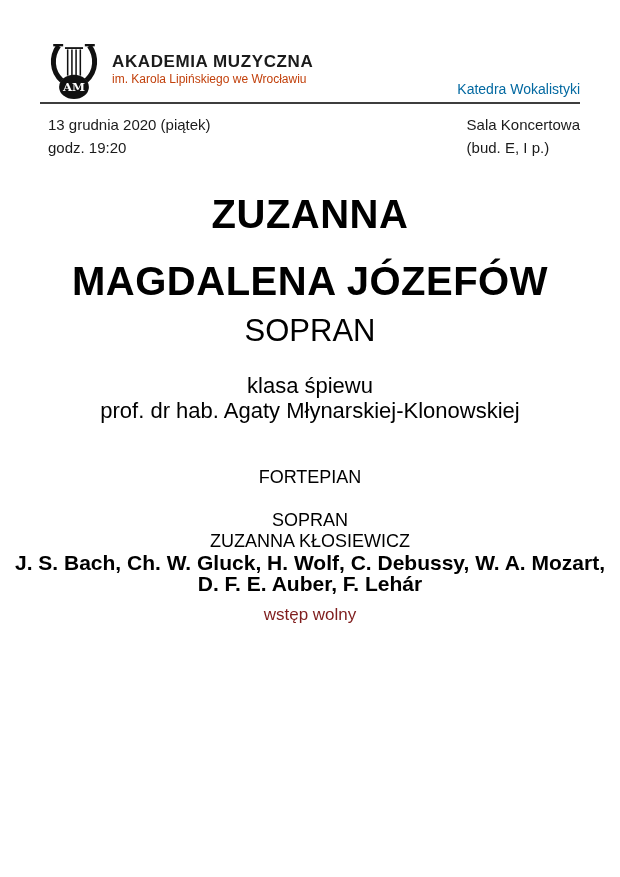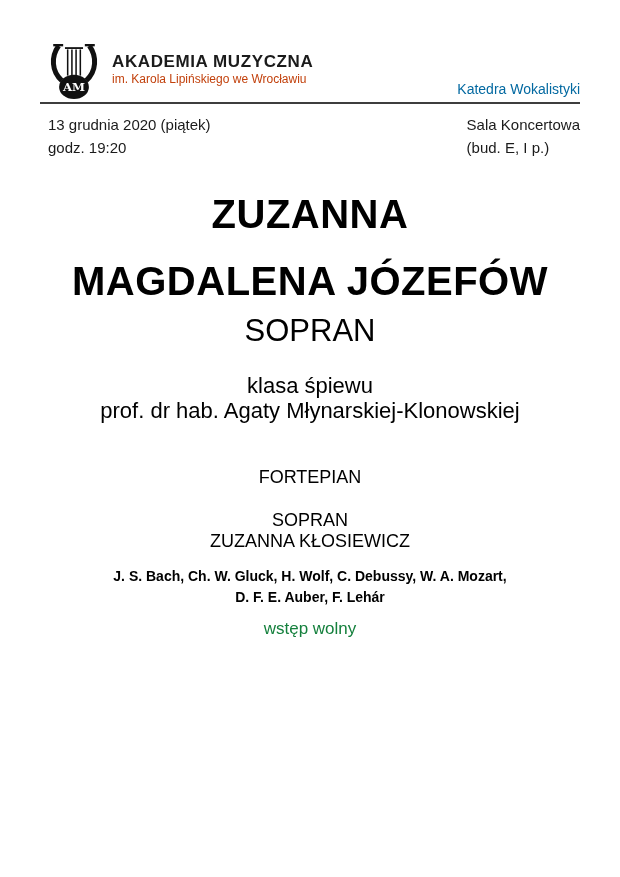--- a/index.html
+++ b/index.html
@@ -76,22 +76,21 @@
   .class-block {
     margin-top: 24px;
     font-size: 22px;
     line-height: 25px;
   }
   .collab-block { font-size: 18px; line-height: 21px; }
   .collab-1 { margin-top: 44px; }
   .collab-2 { margin-top: 22px; }
   .program-heading { margin-top: 24px; font-size: 18px; line-height: 21px; }
   .composers {
-    margin-top: 14px;
-    font-size: 14px;
+    font-size: 21px;
     font-weight: bold;
     line-height: 21px;
   }
   .admission {
     margin-top: 11px;
     font-size: 17px;
     line-height: 20px;
   }
 </style>
 </head>
@@ -164,16 +163,16 @@
       <div>SOPRAN</div>
       <div>ZUZANNA KŁOSIEWICZ</div>
     </div>
 
 
     <div class="composers">
       <div>J. S. Bach, Ch. W. Gluck, H. Wolf, C. Debussy, W. A. Mozart,</div>
       <div>D. F. E. Auber, F. Lehár</div>
     </div>
 
-    <div class="admission" style="color: #15803d;">wstęp wolny</div>
+    <div class="admission" style="color: #7f1d1d;">wstęp wolny</div>
 
   </div>
 </div>
 
 </body></html>

